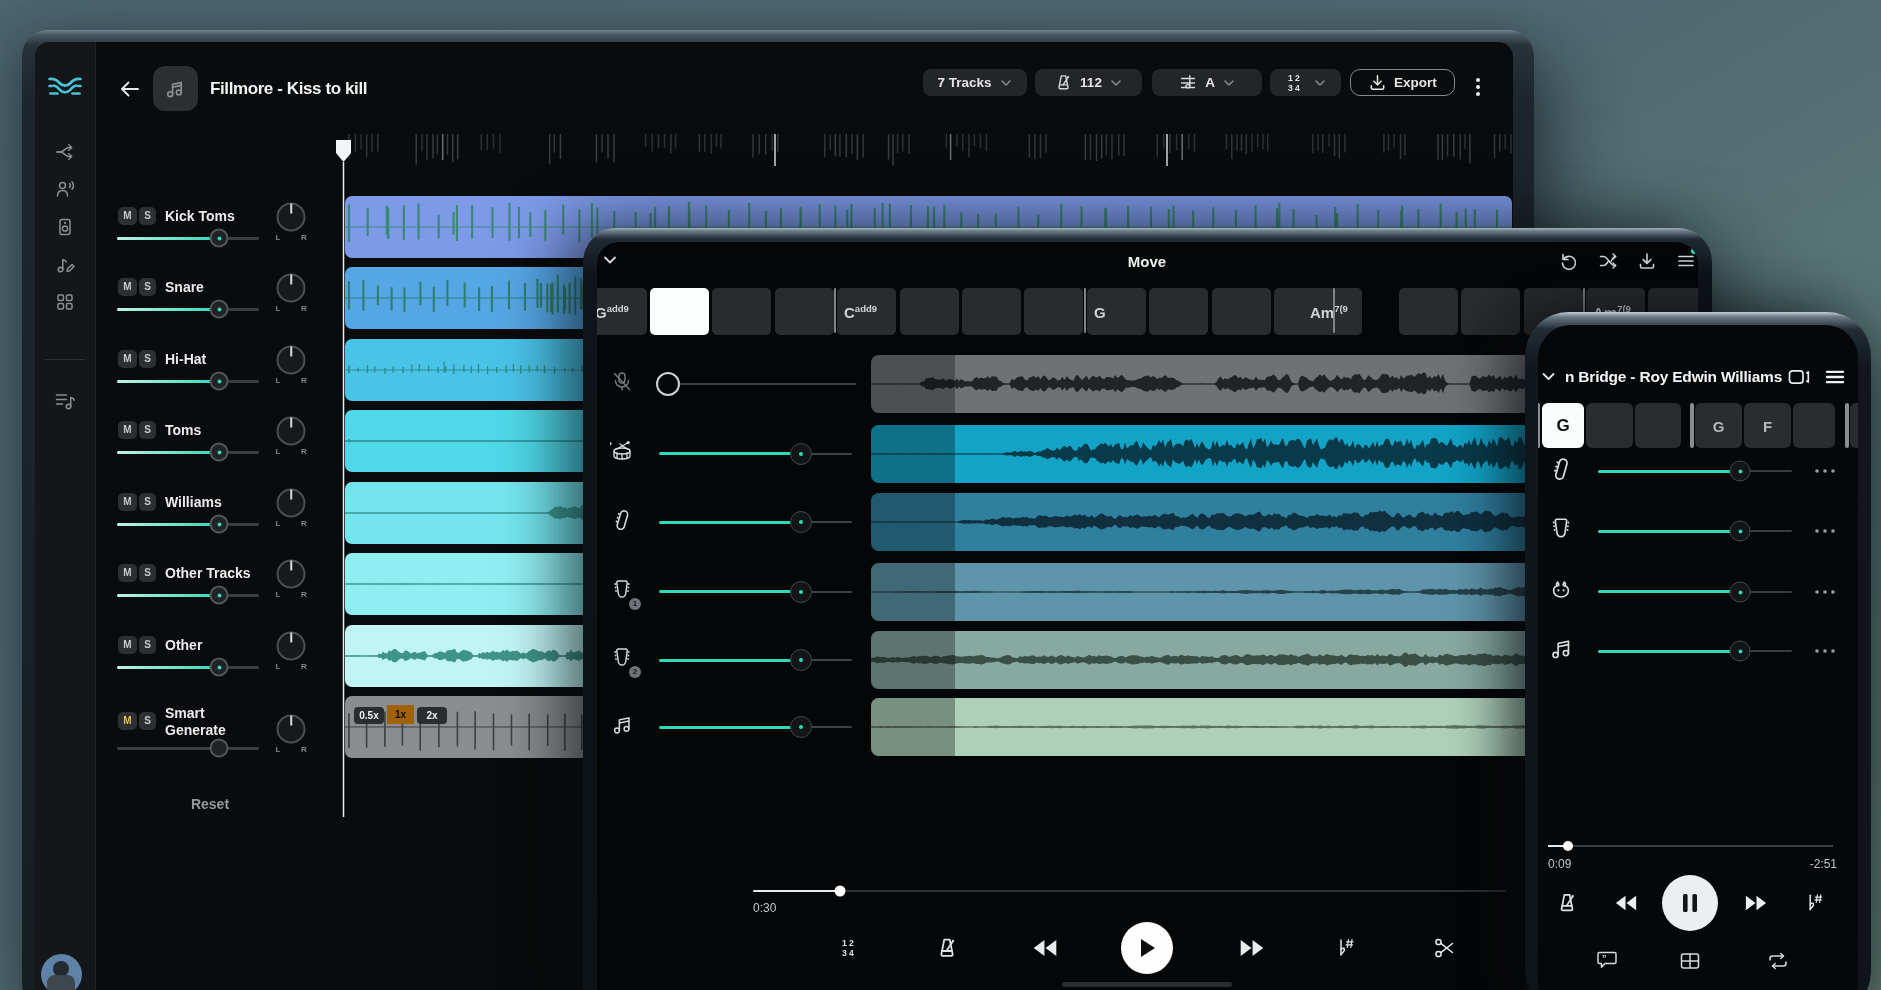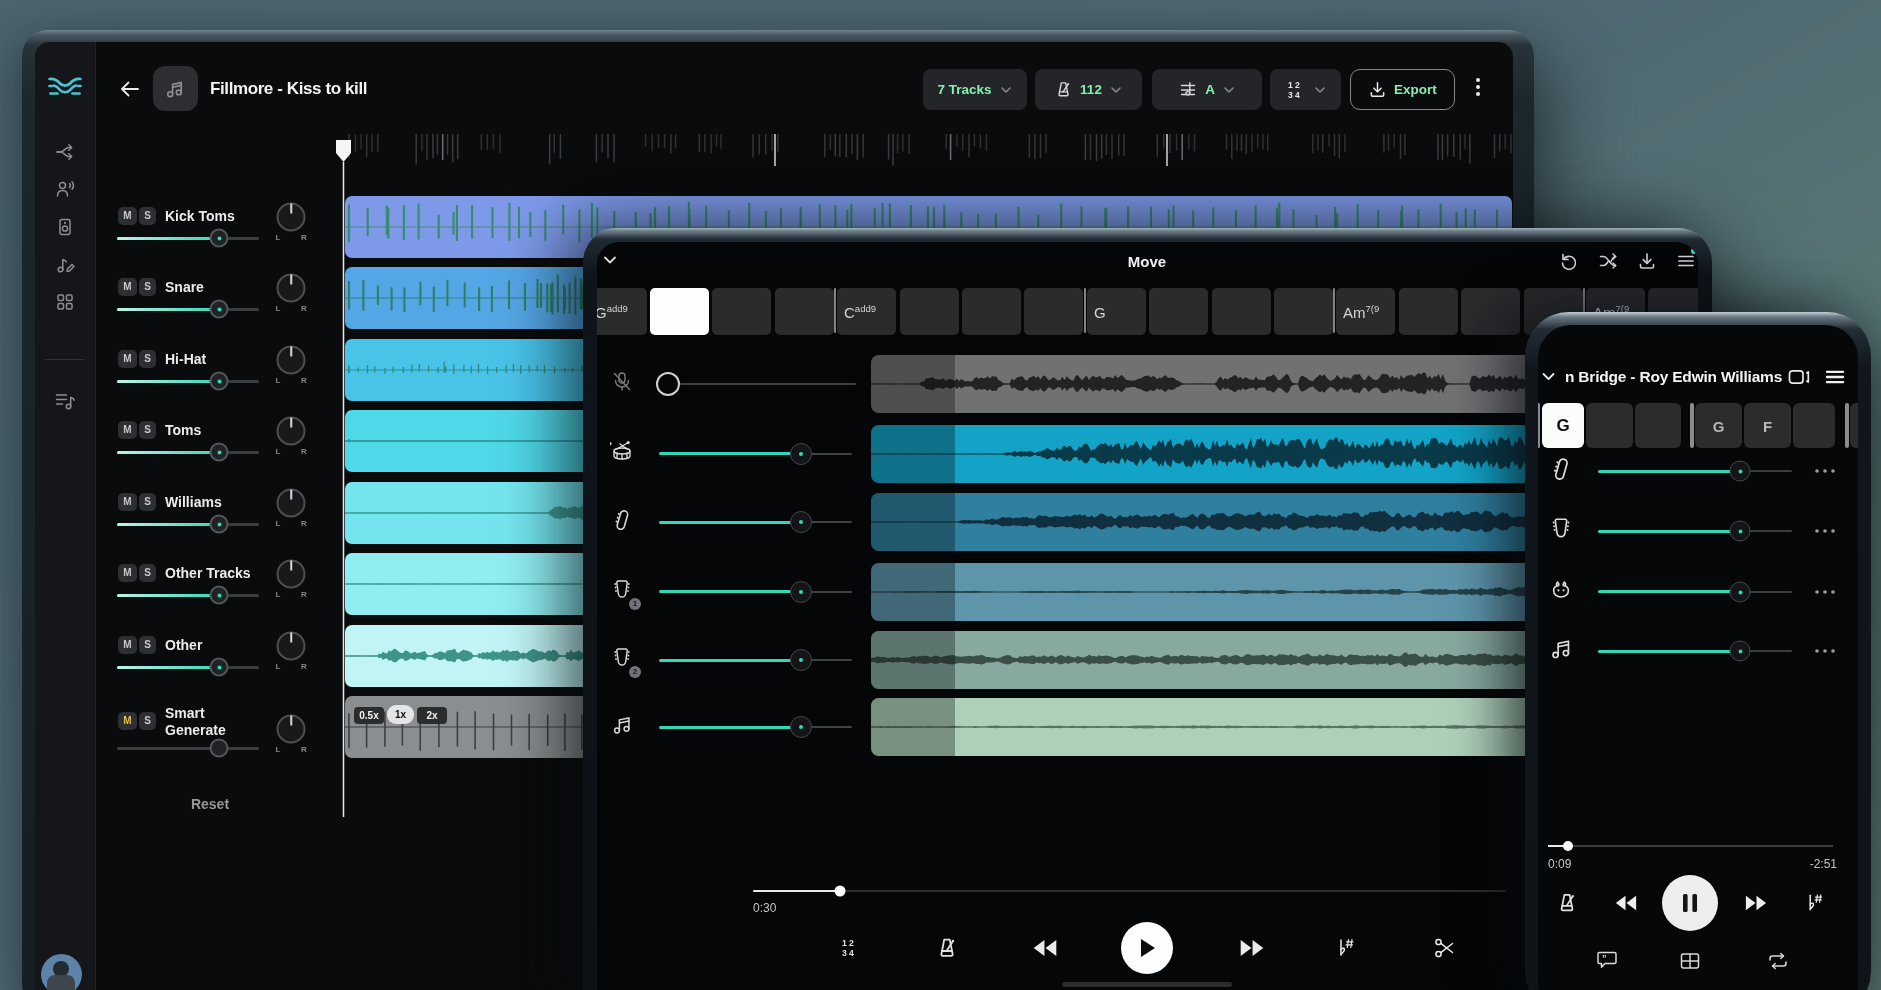--- a/index.html
+++ b/index.html
@@ -32,27 +32,27 @@
 .sknob .dot{position:absolute;left:50%;top:50%;width:4px;height:4px;border-radius:50%;
  background:#2fd8b9;transform:translate(-50%,-50%)}
 .panknob{position:absolute;width:29px;height:29px;border-radius:50%;border:2.5px solid #4b4f53;
  background:#17191b;transform:translate(-50%,-50%)}
 .panknob .needle{position:absolute;left:50%;top:-1px;width:2.5px;height:10px;background:#d9dcde;transform:translateX(-50%)}
 .lr{position:absolute;color:#85898d;font-size:8px;font-weight:700;transform:translate(-50%,-50%)}
 .bar{position:absolute;left:310px;width:1167px;height:62px;border-radius:7px;overflow:hidden}
 .bar .wv{position:absolute;left:0;top:0}
 .chip{position:absolute;height:17px;border-radius:4px;background:#2a2c2e;color:#f2f3f4;
  font-size:10px;font-weight:700;text-align:center;line-height:17px}
-.hbtn{position:absolute;top:27px;height:41px;border-radius:8px;background:#232528;
- display:flex;align-items:center;justify-content:center;gap:7px;color:#86efac;
+.hbtn{position:absolute;top:27px;height:27px;border-radius:8px;background:#232528;
+ display:flex;align-items:center;justify-content:center;gap:7px;color:#e5e5e5;
  font-size:13.5px;font-weight:700}
 .cell{position:absolute;background:#292b2d;border-radius:5px}
 .cell.w{background:#fcfdfd}
 .cell span{position:absolute;left:7px;top:50%;transform:translateY(-50%);color:#d2d5d7;
- font-size:15px;font-weight:400}
+ font-size:15px;font-weight:700}
 .cell sup{font-size:9.5px;vertical-align:super}
 .trow-icon{position:absolute;transform:translate(-50%,-50%)}
 .tline{position:absolute;height:2.5px;border-radius:2px}
 .badge{position:absolute;width:12px;height:12px;border-radius:50%;background:#707478;
  color:#17191b;font-size:8px;font-weight:700;text-align:center;line-height:12px}
 .tbar{position:absolute;left:274px;width:827px;height:58px;border-radius:8px;overflow:hidden}
 .tbar .shade{position:absolute;left:0;top:0;width:84px;height:100%;background:rgba(5,8,10,.32)}
 .pcell{position:absolute;height:45px;border-radius:6px;background:#2a2c2e}
 .pcell.w{background:#fbfcfc}
 .pcell span{position:absolute;left:50%;top:50%;transform:translate(-50%,-50%);
@@ -386,21 +386,21 @@
           <path d="M0.0 30.9L2.0 30.8L4.0 30.9L6.0 30.7L8.0 30.7L10.0 30.6L12.0 30.8L14.0 30.8L16.0 30.9L18.0 30.9L20.0 30.9L22.0 30.7L24.0 30.8L26.0 30.7L28.0 30.7L30.0 30.8L32.0 30.8L34.0 28.5L36.0 29.2L38.0 26.7L40.0 28.0L42.0 28.5L44.0 25.3L46.0 26.5L48.0 24.4L50.0 23.7L52.0 24.9L54.0 27.1L56.0 28.1L58.0 27.9L60.0 25.4L62.0 25.8L64.0 27.0L66.0 28.6L68.0 27.4L70.0 26.8L72.0 28.3L74.0 27.7L76.0 27.3L78.0 26.5L80.0 25.9L82.0 29.5L84.0 30.4L86.0 30.7L88.0 29.4L90.0 28.1L92.0 28.1L94.0 26.4L96.0 26.4L98.0 27.1L100.0 28.3L102.0 25.4L104.0 25.2L106.0 25.1L108.0 24.6L110.0 23.7L112.0 27.7L114.0 27.8L116.0 26.3L118.0 24.7L120.0 25.3L122.0 25.4L124.0 26.4L126.0 27.0L128.0 29.7L130.0 30.4L132.0 30.7L134.0 28.1L136.0 28.8L138.0 27.1L140.0 28.2L142.0 26.7L144.0 27.8L146.0 27.2L148.0 25.4L150.0 27.2L152.0 26.7L154.0 27.5L156.0 26.9L158.0 25.1L160.0 26.3L162.0 24.4L164.0 26.4L166.0 26.7L168.0 25.8L170.0 26.3L172.0 25.5L174.0 27.1L176.0 28.8L178.0 27.3L180.0 28.6L182.0 28.0L184.0 26.1L186.0 25.2L188.0 23.8L190.0 24.6L192.0 25.4L194.0 26.6L196.0 26.2L198.0 27.0L200.0 28.2L202.0 26.2L204.0 25.2L206.0 26.6L208.0 24.6L210.0 25.2L212.0 26.5L214.0 29.6L216.0 30.6L218.0 30.8L220.0 30.8L222.0 26.8L224.0 27.7L226.0 24.5L228.0 27.7L230.0 26.9L232.0 26.6L234.0 25.2L236.0 27.1L238.0 28.1L240.0 25.5L242.0 24.6L244.0 25.3L246.0 23.9L248.0 26.0L250.0 26.3L252.0 26.0L254.0 27.8L256.0 24.7L258.0 27.8L260.0 28.5L262.0 24.3L264.0 25.6L266.0 27.6L268.0 24.1L270.0 26.9L272.0 26.2L274.0 28.4L276.0 28.2L278.0 26.3L280.0 24.6L282.0 27.3L284.0 24.4L286.0 24.3L288.0 24.1L290.0 22.3L292.0 28.7L294.0 30.4L296.0 30.8L298.0 26.6L300.0 28.5L302.0 28.3L304.0 26.7L306.0 25.9L308.0 25.6L310.0 26.3L312.0 27.4L314.0 25.3L316.0 28.4L318.0 28.2L320.0 24.9L322.0 27.6L324.0 25.3L326.0 25.8L328.0 25.7L330.0 25.7L332.0 26.5L334.0 24.8L336.0 28.0L338.0 27.7L340.0 25.4L342.0 24.9L344.0 25.2L346.0 29.3L348.0 30.5L350.0 30.7L352.0 28.0L354.0 26.3L356.0 28.0L358.0 28.2L360.0 28.1L362.0 28.5L364.0 26.5L366.0 26.8L368.0 28.6L370.0 25.6L372.0 26.4L374.0 25.2L376.0 25.2L378.0 26.6L380.0 27.3L382.0 26.4L384.0 24.3L386.0 24.3L388.0 23.5L390.0 28.9L392.0 30.3L394.0 30.7L396.0 30.7L398.0 30.7L400.0 30.7L402.0 30.7L404.0 30.6L406.0 30.8L408.0 30.7L410.0 30.9L412.0 30.8L414.0 30.8L416.0 30.9L418.0 30.7L420.0 30.7L422.0 30.8L424.0 30.8L426.0 30.7L428.0 30.8L430.0 30.7L432.0 30.7L434.0 30.7L436.0 30.8L438.0 30.7L440.0 30.8L442.0 30.9L444.0 30.7L446.0 30.8L448.0 30.7L450.0 30.7L452.0 30.7L454.0 30.8L456.0 30.7L458.0 30.7L460.0 30.8L462.0 30.7L464.0 30.8L466.0 30.7L468.0 30.7L470.0 30.7L472.0 30.7L474.0 30.9L476.0 30.8L478.0 30.7L480.0 30.7L482.0 30.8L484.0 30.9L486.0 30.7L488.0 30.7L490.0 30.6L492.0 30.8L494.0 30.8L496.0 30.8L498.0 30.8L500.0 30.8L502.0 30.7L504.0 30.7L506.0 30.9L508.0 30.9L510.0 30.9L512.0 30.7L514.0 30.7L516.0 30.7L518.0 30.8L520.0 30.8L522.0 30.7L524.0 30.8L526.0 30.7L528.0 30.6L530.0 30.8L532.0 30.8L534.0 30.8L536.0 30.7L538.0 30.6L540.0 30.6L542.0 30.7L544.0 30.7L546.0 30.8L548.0 30.9L550.0 30.8L552.0 30.7L554.0 30.7L556.0 30.6L558.0 30.7L560.0 30.9L562.0 30.8L564.0 30.7L566.0 30.7L568.0 30.7L570.0 30.7L572.0 30.8L574.0 30.8L576.0 30.8L578.0 30.8L580.0 30.7L582.0 30.7L584.0 30.9L586.0 30.9L588.0 30.9L590.0 30.9L592.0 30.9L594.0 30.7L596.0 30.8L598.0 30.7L600.0 30.7L602.0 30.8L604.0 30.8L606.0 30.9L608.0 30.9L610.0 30.7L612.0 30.6L614.0 30.6L616.0 30.8L618.0 30.8L620.0 30.8L622.0 30.9L624.0 30.8L626.0 30.7L628.0 30.6L630.0 30.6L632.0 30.8L634.0 30.7L636.0 30.8L638.0 30.8L640.0 30.9L642.0 30.9L644.0 30.9L646.0 30.8L648.0 30.7L650.0 30.7L652.0 30.8L654.0 30.8L656.0 30.8L658.0 30.9L660.0 30.9L662.0 30.7L664.0 30.7L666.0 30.7L668.0 30.8L670.0 30.8L672.0 30.7L674.0 30.7L676.0 30.8L678.0 30.8L680.0 30.7L682.0 30.8L684.0 30.8L686.0 30.9L688.0 30.7L690.0 30.8L692.0 30.8L694.0 30.7L696.0 30.7L698.0 30.6L700.0 30.7L702.0 30.8L704.0 30.9L706.0 30.7L708.0 30.7L710.0 30.8L712.0 30.7L714.0 30.8L716.0 30.8L718.0 30.9L720.0 30.8L722.0 30.7L724.0 30.7L726.0 30.8L728.0 30.7L730.0 30.9L732.0 30.7L734.0 30.7L736.0 30.8L738.0 30.9L740.0 30.8L742.0 30.7L744.0 30.6L746.0 30.7L748.0 30.7L750.0 30.6L752.0 30.8L754.0 30.7L756.0 30.6L758.0 30.6L760.0 30.8L762.0 30.7L764.0 30.9L766.0 30.8L768.0 30.7L770.0 30.8L772.0 30.7L774.0 30.8L776.0 30.7L778.0 30.6L780.0 30.6L782.0 30.7L784.0 30.6L786.0 30.8L788.0 30.8L790.0 30.9L792.0 30.8L794.0 30.6L796.0 30.7L798.0 30.7L800.0 30.6L802.0 30.6L804.0 30.7L806.0 30.7L808.0 30.8L810.0 30.8L812.0 30.7L814.0 30.7L816.0 30.8L818.0 30.8L820.0 30.8L822.0 30.7L824.0 30.8L826.0 30.8L828.0 30.8L830.0 30.8L832.0 30.7L834.0 30.8L836.0 30.9L838.0 30.8L840.0 30.8L842.0 30.7L844.0 30.7L846.0 30.7L848.0 30.8L850.0 30.8L852.0 30.8L854.0 30.8L856.0 30.8L858.0 30.7L860.0 30.7L862.0 30.8L864.0 30.7L866.0 30.8L868.0 30.9L870.0 30.8L872.0 30.8L874.0 30.7L876.0 30.8L878.0 30.7L880.0 30.7L882.0 30.8L884.0 30.8L886.0 30.8L888.0 30.7L890.0 30.7L892.0 30.7L894.0 30.7L896.0 30.8L898.0 30.8L900.0 30.9L902.0 30.9L904.0 30.9L906.0 30.7L908.0 30.8L910.0 30.9L912.0 30.7L914.0 30.8L916.0 30.9L918.0 30.7L920.0 30.6L922.0 30.8L924.0 30.7L926.0 30.7L928.0 30.7L930.0 30.7L932.0 30.8L934.0 30.8L936.0 30.7L938.0 30.8L940.0 30.7L942.0 30.7L944.0 30.7L946.0 30.8L948.0 30.8L950.0 30.8L952.0 30.8L954.0 30.7L956.0 30.7L958.0 30.9L960.0 30.7L962.0 30.8L964.0 30.9L966.0 30.7L968.0 30.8L970.0 30.9L972.0 30.7L974.0 30.7L976.0 30.7L978.0 30.8L980.0 30.9L982.0 30.7L984.0 30.9L986.0 30.8L988.0 30.7L990.0 30.7L992.0 30.8L994.0 30.8L996.0 30.8L998.0 30.8L1000.0 30.8L1002.0 30.9L1004.0 30.7L1006.0 30.7L1008.0 30.8L1010.0 30.8L1012.0 30.7L1014.0 30.7L1016.0 30.7L1018.0 30.7L1020.0 30.8L1022.0 30.7L1024.0 30.7L1026.0 30.6L1028.0 30.7L1030.0 30.7L1032.0 30.8L1034.0 30.8L1036.0 30.9L1038.0 30.7L1040.0 30.8L1042.0 30.8L1044.0 30.8L1046.0 30.8L1048.0 30.9L1050.0 30.8L1052.0 30.8L1054.0 30.8L1056.0 30.7L1058.0 30.8L1060.0 30.7L1062.0 30.8L1064.0 30.7L1066.0 30.7L1068.0 30.7L1070.0 30.8L1072.0 30.8L1074.0 30.8L1076.0 30.7L1078.0 30.7L1080.0 30.7L1082.0 30.8L1084.0 30.7L1086.0 30.8L1088.0 30.7L1090.0 30.8L1092.0 30.8L1094.0 30.8L1096.0 30.7L1098.0 30.7L1100.0 30.8L1102.0 30.7L1104.0 30.8L1106.0 30.9L1108.0 30.7L1110.0 30.6L1112.0 30.8L1114.0 30.9L1116.0 30.8L1118.0 30.9L1120.0 30.7L1122.0 30.8L1124.0 30.9L1126.0 30.8L1128.0 30.8L1130.0 30.9L1132.0 30.9L1134.0 30.8L1136.0 30.8L1138.0 30.7L1140.0 30.7L1142.0 30.7L1144.0 30.8L1146.0 30.7L1148.0 30.8L1150.0 30.7L1152.0 30.8L1154.0 30.8L1156.0 30.7L1158.0 30.8L1160.0 30.8L1162.0 30.8L1164.0 30.8L1166.0 30.8L1166.0 31.2L1164.0 31.2L1162.0 31.2L1160.0 31.2L1158.0 31.2L1156.0 31.3L1154.0 31.2L1152.0 31.2L1150.0 31.3L1148.0 31.2L1146.0 31.3L1144.0 31.2L1142.0 31.3L1140.0 31.3L1138.0 31.3L1136.0 31.2L1134.0 31.2L1132.0 31.1L1130.0 31.1L1128.0 31.2L1126.0 31.2L1124.0 31.1L1122.0 31.2L1120.0 31.3L1118.0 31.1L1116.0 31.1L1114.0 31.1L1112.0 31.2L1110.0 31.3L1108.0 31.3L1106.0 31.1L1104.0 31.2L1102.0 31.3L1100.0 31.2L1098.0 31.3L1096.0 31.3L1094.0 31.2L1092.0 31.2L1090.0 31.2L1088.0 31.3L1086.0 31.2L1084.0 31.2L1082.0 31.2L1080.0 31.3L1078.0 31.3L1076.0 31.2L1074.0 31.1L1072.0 31.2L1070.0 31.2L1068.0 31.2L1066.0 31.3L1064.0 31.3L1062.0 31.2L1060.0 31.2L1058.0 31.2L1056.0 31.3L1054.0 31.2L1052.0 31.2L1050.0 31.1L1048.0 31.1L1046.0 31.1L1044.0 31.2L1042.0 31.2L1040.0 31.2L1038.0 31.2L1036.0 31.1L1034.0 31.2L1032.0 31.2L1030.0 31.2L1028.0 31.3L1026.0 31.3L1024.0 31.3L1022.0 31.2L1020.0 31.2L1018.0 31.2L1016.0 31.3L1014.0 31.2L1012.0 31.3L1010.0 31.2L1008.0 31.2L1006.0 31.3L1004.0 31.3L1002.0 31.1L1000.0 31.1L998.0 31.2L996.0 31.1L994.0 31.2L992.0 31.2L990.0 31.3L988.0 31.3L986.0 31.2L984.0 31.1L982.0 31.3L980.0 31.1L978.0 31.2L976.0 31.2L974.0 31.2L972.0 31.3L970.0 31.1L968.0 31.1L966.0 31.3L964.0 31.1L962.0 31.2L960.0 31.3L958.0 31.1L956.0 31.2L954.0 31.3L952.0 31.2L950.0 31.2L948.0 31.2L946.0 31.2L944.0 31.3L942.0 31.2L940.0 31.3L938.0 31.2L936.0 31.3L934.0 31.2L932.0 31.2L930.0 31.3L928.0 31.3L926.0 31.2L924.0 31.3L922.0 31.1L920.0 31.3L918.0 31.2L916.0 31.1L914.0 31.2L912.0 31.3L910.0 31.1L908.0 31.2L906.0 31.3L904.0 31.1L902.0 31.1L900.0 31.1L898.0 31.2L896.0 31.2L894.0 31.2L892.0 31.3L890.0 31.3L888.0 31.3L886.0 31.2L884.0 31.2L882.0 31.2L880.0 31.3L878.0 31.2L876.0 31.1L874.0 31.2L872.0 31.2L870.0 31.2L868.0 31.1L866.0 31.2L864.0 31.3L862.0 31.2L860.0 31.3L858.0 31.3L856.0 31.2L854.0 31.2L852.0 31.2L850.0 31.2L848.0 31.2L846.0 31.2L844.0 31.2L842.0 31.3L840.0 31.2L838.0 31.2L836.0 31.1L834.0 31.2L832.0 31.3L830.0 31.2L828.0 31.1L826.0 31.2L824.0 31.2L822.0 31.3L820.0 31.2L818.0 31.2L816.0 31.2L814.0 31.3L812.0 31.2L810.0 31.1L808.0 31.2L806.0 31.3L804.0 31.3L802.0 31.3L800.0 31.3L798.0 31.3L796.0 31.3L794.0 31.3L792.0 31.2L790.0 31.1L788.0 31.2L786.0 31.2L784.0 31.3L782.0 31.3L780.0 31.3L778.0 31.3L776.0 31.3L774.0 31.2L772.0 31.2L770.0 31.2L768.0 31.3L766.0 31.1L764.0 31.1L762.0 31.2L760.0 31.2L758.0 31.3L756.0 31.3L754.0 31.3L752.0 31.2L750.0 31.3L748.0 31.3L746.0 31.3L744.0 31.3L742.0 31.3L740.0 31.2L738.0 31.1L736.0 31.2L734.0 31.3L732.0 31.2L730.0 31.1L728.0 31.2L726.0 31.2L724.0 31.2L722.0 31.3L720.0 31.2L718.0 31.1L716.0 31.1L714.0 31.2L712.0 31.3L710.0 31.2L708.0 31.3L706.0 31.3L704.0 31.1L702.0 31.2L700.0 31.3L698.0 31.3L696.0 31.2L694.0 31.2L692.0 31.2L690.0 31.2L688.0 31.3L686.0 31.1L684.0 31.2L682.0 31.1L680.0 31.2L678.0 31.2L676.0 31.2L674.0 31.3L672.0 31.3L670.0 31.2L668.0 31.1L666.0 31.3L664.0 31.3L662.0 31.3L660.0 31.1L658.0 31.1L656.0 31.2L654.0 31.2L652.0 31.1L650.0 31.2L648.0 31.3L646.0 31.2L644.0 31.1L642.0 31.1L640.0 31.1L638.0 31.2L636.0 31.2L634.0 31.3L632.0 31.2L630.0 31.3L628.0 31.3L626.0 31.3L624.0 31.2L622.0 31.1L620.0 31.2L618.0 31.2L616.0 31.2L614.0 31.3L612.0 31.3L610.0 31.3L608.0 31.1L606.0 31.1L604.0 31.1L602.0 31.2L600.0 31.3L598.0 31.2L596.0 31.2L594.0 31.2L592.0 31.1L590.0 31.1L588.0 31.1L586.0 31.1L584.0 31.1L582.0 31.3L580.0 31.3L578.0 31.2L576.0 31.2L574.0 31.2L572.0 31.2L570.0 31.2L568.0 31.3L566.0 31.2L564.0 31.3L562.0 31.2L560.0 31.1L558.0 31.3L556.0 31.3L554.0 31.3L552.0 31.2L550.0 31.2L548.0 31.1L546.0 31.2L544.0 31.2L542.0 31.2L540.0 31.3L538.0 31.3L536.0 31.3L534.0 31.1L532.0 31.1L530.0 31.1L528.0 31.3L526.0 31.3L524.0 31.2L522.0 31.2L520.0 31.2L518.0 31.2L516.0 31.3L514.0 31.3L512.0 31.3L510.0 31.1L508.0 31.1L506.0 31.1L504.0 31.2L502.0 31.2L500.0 31.2L498.0 31.2L496.0 31.2L494.0 31.2L492.0 31.2L490.0 31.3L488.0 31.3L486.0 31.3L484.0 31.1L482.0 31.2L480.0 31.2L478.0 31.3L476.0 31.2L474.0 31.1L472.0 31.2L470.0 31.2L468.0 31.2L466.0 31.3L464.0 31.2L462.0 31.2L460.0 31.2L458.0 31.3L456.0 31.3L454.0 31.2L452.0 31.2L450.0 31.2L448.0 31.3L446.0 31.2L444.0 31.3L442.0 31.1L440.0 31.2L438.0 31.2L436.0 31.2L434.0 31.2L432.0 31.3L430.0 31.3L428.0 31.1L426.0 31.3L424.0 31.2L422.0 31.2L420.0 31.2L418.0 31.3L416.0 31.1L414.0 31.2L412.0 31.1L410.0 31.1L408.0 31.2L406.0 31.2L404.0 31.3L402.0 31.3L400.0 31.3L398.0 31.2L396.0 31.2L394.0 31.3L392.0 31.6L390.0 32.9L388.0 37.7L386.0 37.0L384.0 37.0L382.0 35.1L380.0 34.3L378.0 34.9L376.0 36.2L374.0 36.2L372.0 35.2L370.0 35.8L368.0 33.1L366.0 34.7L364.0 35.1L362.0 33.3L360.0 33.6L358.0 33.5L356.0 33.7L354.0 35.2L352.0 33.7L350.0 31.3L348.0 31.5L346.0 32.5L344.0 36.2L342.0 36.5L340.0 36.1L338.0 33.9L336.0 33.7L334.0 36.5L332.0 35.1L330.0 35.8L328.0 35.7L326.0 35.7L324.0 36.1L322.0 34.1L320.0 36.5L318.0 33.5L316.0 33.3L314.0 36.2L312.0 34.2L310.0 35.2L308.0 35.8L306.0 35.6L304.0 34.9L302.0 33.4L300.0 33.3L298.0 35.0L296.0 31.2L294.0 31.6L292.0 33.1L290.0 38.8L288.0 37.2L286.0 37.0L284.0 36.9L282.0 34.3L280.0 36.8L278.0 35.2L276.0 33.5L274.0 33.4L272.0 35.3L270.0 34.7L268.0 37.2L266.0 34.1L264.0 35.8L262.0 37.0L260.0 33.2L258.0 33.9L256.0 36.7L254.0 33.8L252.0 35.5L250.0 35.3L248.0 35.5L246.0 37.4L244.0 36.1L242.0 36.8L240.0 36.0L238.0 33.6L236.0 34.5L234.0 36.2L232.0 35.0L230.0 34.7L228.0 33.9L226.0 36.8L224.0 34.0L222.0 34.8L220.0 31.2L218.0 31.2L216.0 31.4L214.0 32.2L212.0 35.0L210.0 36.2L208.0 36.7L206.0 35.0L204.0 36.2L202.0 35.3L200.0 33.5L198.0 34.6L196.0 35.3L194.0 35.0L192.0 36.1L190.0 36.8L188.0 37.5L186.0 36.2L184.0 35.4L182.0 33.7L180.0 33.2L178.0 34.4L176.0 33.0L174.0 34.5L172.0 35.9L170.0 35.3L168.0 35.6L166.0 34.9L164.0 35.1L162.0 36.9L160.0 35.3L158.0 36.3L156.0 34.7L154.0 34.2L152.0 34.8L150.0 34.4L148.0 36.0L146.0 34.4L144.0 33.9L142.0 34.8L140.0 33.6L138.0 34.5L136.0 33.0L134.0 33.6L132.0 31.3L130.0 31.5L128.0 32.1L126.0 34.6L124.0 35.1L122.0 36.1L120.0 36.2L118.0 36.7L116.0 35.2L114.0 33.9L112.0 34.0L110.0 37.6L108.0 36.7L106.0 36.3L104.0 36.2L102.0 36.1L100.0 33.4L98.0 34.5L96.0 35.1L94.0 35.1L92.0 33.6L90.0 33.6L88.0 32.5L86.0 31.3L84.0 31.6L82.0 32.3L80.0 35.6L78.0 35.0L76.0 34.3L74.0 34.0L72.0 33.4L70.0 34.8L68.0 34.3L66.0 33.1L64.0 34.6L62.0 35.6L60.0 36.0L58.0 33.8L56.0 33.6L54.0 34.5L52.0 36.5L50.0 37.6L48.0 36.9L46.0 35.1L44.0 36.1L42.0 33.3L40.0 33.7L38.0 34.9L36.0 32.6L34.0 33.3L32.0 31.1L30.0 31.2L28.0 31.3L26.0 31.3L24.0 31.2L22.0 31.2L20.0 31.1L18.0 31.1L16.0 31.1L14.0 31.1L12.0 31.2L10.0 31.3L8.0 31.3L6.0 31.3L4.0 31.1L2.0 31.2L0.0 31.1Z" fill="#3f9488"></path>
         </svg>
       </div>
 <div class="bar" style="top:654px;background:#8b8e90">
         <svg class="wv" width="1167" height="62" viewBox="0 0 1167 62">
           <line x1="0" y1="31.0" x2="1167" y2="31.0" stroke="#3c4043" stroke-width="1.2" opacity="1"></line>
           <path d="M4.0 17.2V52.3M21.6 18.4V51.7M39.9 15.4V50.7M57.4 18.5V49.5M75.2 16.7V54.8M93.9 17.7V51.3M112.4 15.7V50.5M130.1 15.2V53.4M148.5 17.6V54.2M166.5 18.6V49.4M184.2 17.9V53.9M202.7 18.6V50.1M219.9 17.5V54.9M236.9 18.5V54.1M254.5 16.7V54.2M271.4 15.4V51.5M288.5 15.2V51.6M305.8 16.0V53.6M324.0 17.6V50.7M341.9 17.1V52.1M359.5 15.2V50.6M378.1 17.4V50.5M396.3 16.6V55.0M414.9 16.9V50.0M432.0 18.0V53.1M449.4 16.3V50.0M466.4 17.4V51.2M484.8 15.8V50.4M503.0 18.6V51.3M521.4 17.3V49.4M538.6 15.0V52.1M556.7 15.2V52.8M574.9 18.0V53.2M592.6 18.3V53.3M609.9 17.5V51.6M627.6 15.1V49.6M645.9 17.2V50.8M664.3 18.0V54.3M682.3 15.2V51.2M699.5 16.0V51.8M717.4 17.0V49.5M735.5 18.3V51.2M753.1 17.9V50.8M770.2 18.8V51.9M787.8 16.4V52.8M804.9 16.4V51.2M822.1 17.9V50.4M839.0 15.5V49.0M856.0 16.8V51.0M874.2 16.4V51.9M892.6 18.5V51.3M911.1 17.4V53.3M928.5 18.7V49.6M946.8 15.9V54.5M965.0 17.9V52.1M982.4 15.0V49.2M1000.2 15.1V51.4M1018.0 18.8V50.3M1036.6 15.0V52.6M1053.6 15.5V52.3M1072.0 17.7V51.6M1089.7 16.0V53.7M1108.1 18.7V52.3M1126.5 18.7V51.0M1143.8 16.4V49.1M1162.2 15.8V53.6" stroke="#3c4043" stroke-width="1.6" fill="none"></path>
         </svg>
       </div>
 <div class="chip" style="left:319px;top:665px;width:30px">0.5x</div>
-<div class="chip" style="left:352px;top:663px;width:27px;height:19px;line-height:19px;background:#e5e5e5;color:#0c0d0e;border-radius:9px">1x</div>
+<div class="chip" style="left:352px;top:663px;width:27px;height:19px;line-height:19px;background:#a16207;color:#0c0d0e;border-radius:0">1x</div>
 <div class="chip" style="left:382px;top:665px;width:30px">2x</div>
 <div class="ms" style="left:83px;top:165px">M</div>
 <div class="ms" style="left:104px;top:165px;width:17px">S</div>
 <div class="tname" style="left:130px;top:174px">Kick Toms</div>
 <div class="slider" style="left:82px;top:195px;width:142px">
 <div class="fill" style="width:102px"></div>
       </div>
 <div class="sknob" style="left:184px;top:196px">
         <div class="dot"></div>
       </div>
@@ -564,21 +564,21 @@
       </div>
 <div class="cell" style="left:303px;top:46px;width:59px;height:47px"></div>
 <div class="cell" style="left:365px;top:46px;width:59px;height:47px"></div>
 <div class="cell" style="left:427px;top:46px;width:59px;height:47px"></div>
 <div class="cell" style="left:490px;top:46px;width:59px;height:47px">
         <span>G</span>
       </div>
 <div class="cell" style="left:552px;top:46px;width:59px;height:47px"></div>
 <div class="cell" style="left:615px;top:46px;width:59px;height:47px"></div>
 <div class="cell" style="left:677px;top:46px;width:59px;height:47px"></div>
-<div class="cell" style="left:739px;top:46px;width:59px;height:47px">
+<div class="cell" style="left:706px;top:46px;width:59px;height:47px">
         <span>Am<sup>7(9</sup></span>
       </div>
 <div class="cell" style="left:802px;top:46px;width:59px;height:47px"></div>
 <div class="cell" style="left:864px;top:46px;width:59px;height:47px"></div>
 <div class="cell" style="left:927px;top:46px;width:59px;height:47px"></div>
 <div class="cell" style="left:989px;top:46px;width:59px;height:47px">
         <span>Am<sup>7(9</sup></span>
       </div>
 <div class="cell" style="left:1051px;top:46px;width:59px;height:47px"></div>
 <div style="position:absolute;left:237px;top:46px;width:2px;height:45px;background:#7f8487;border-radius:1px"></div>

